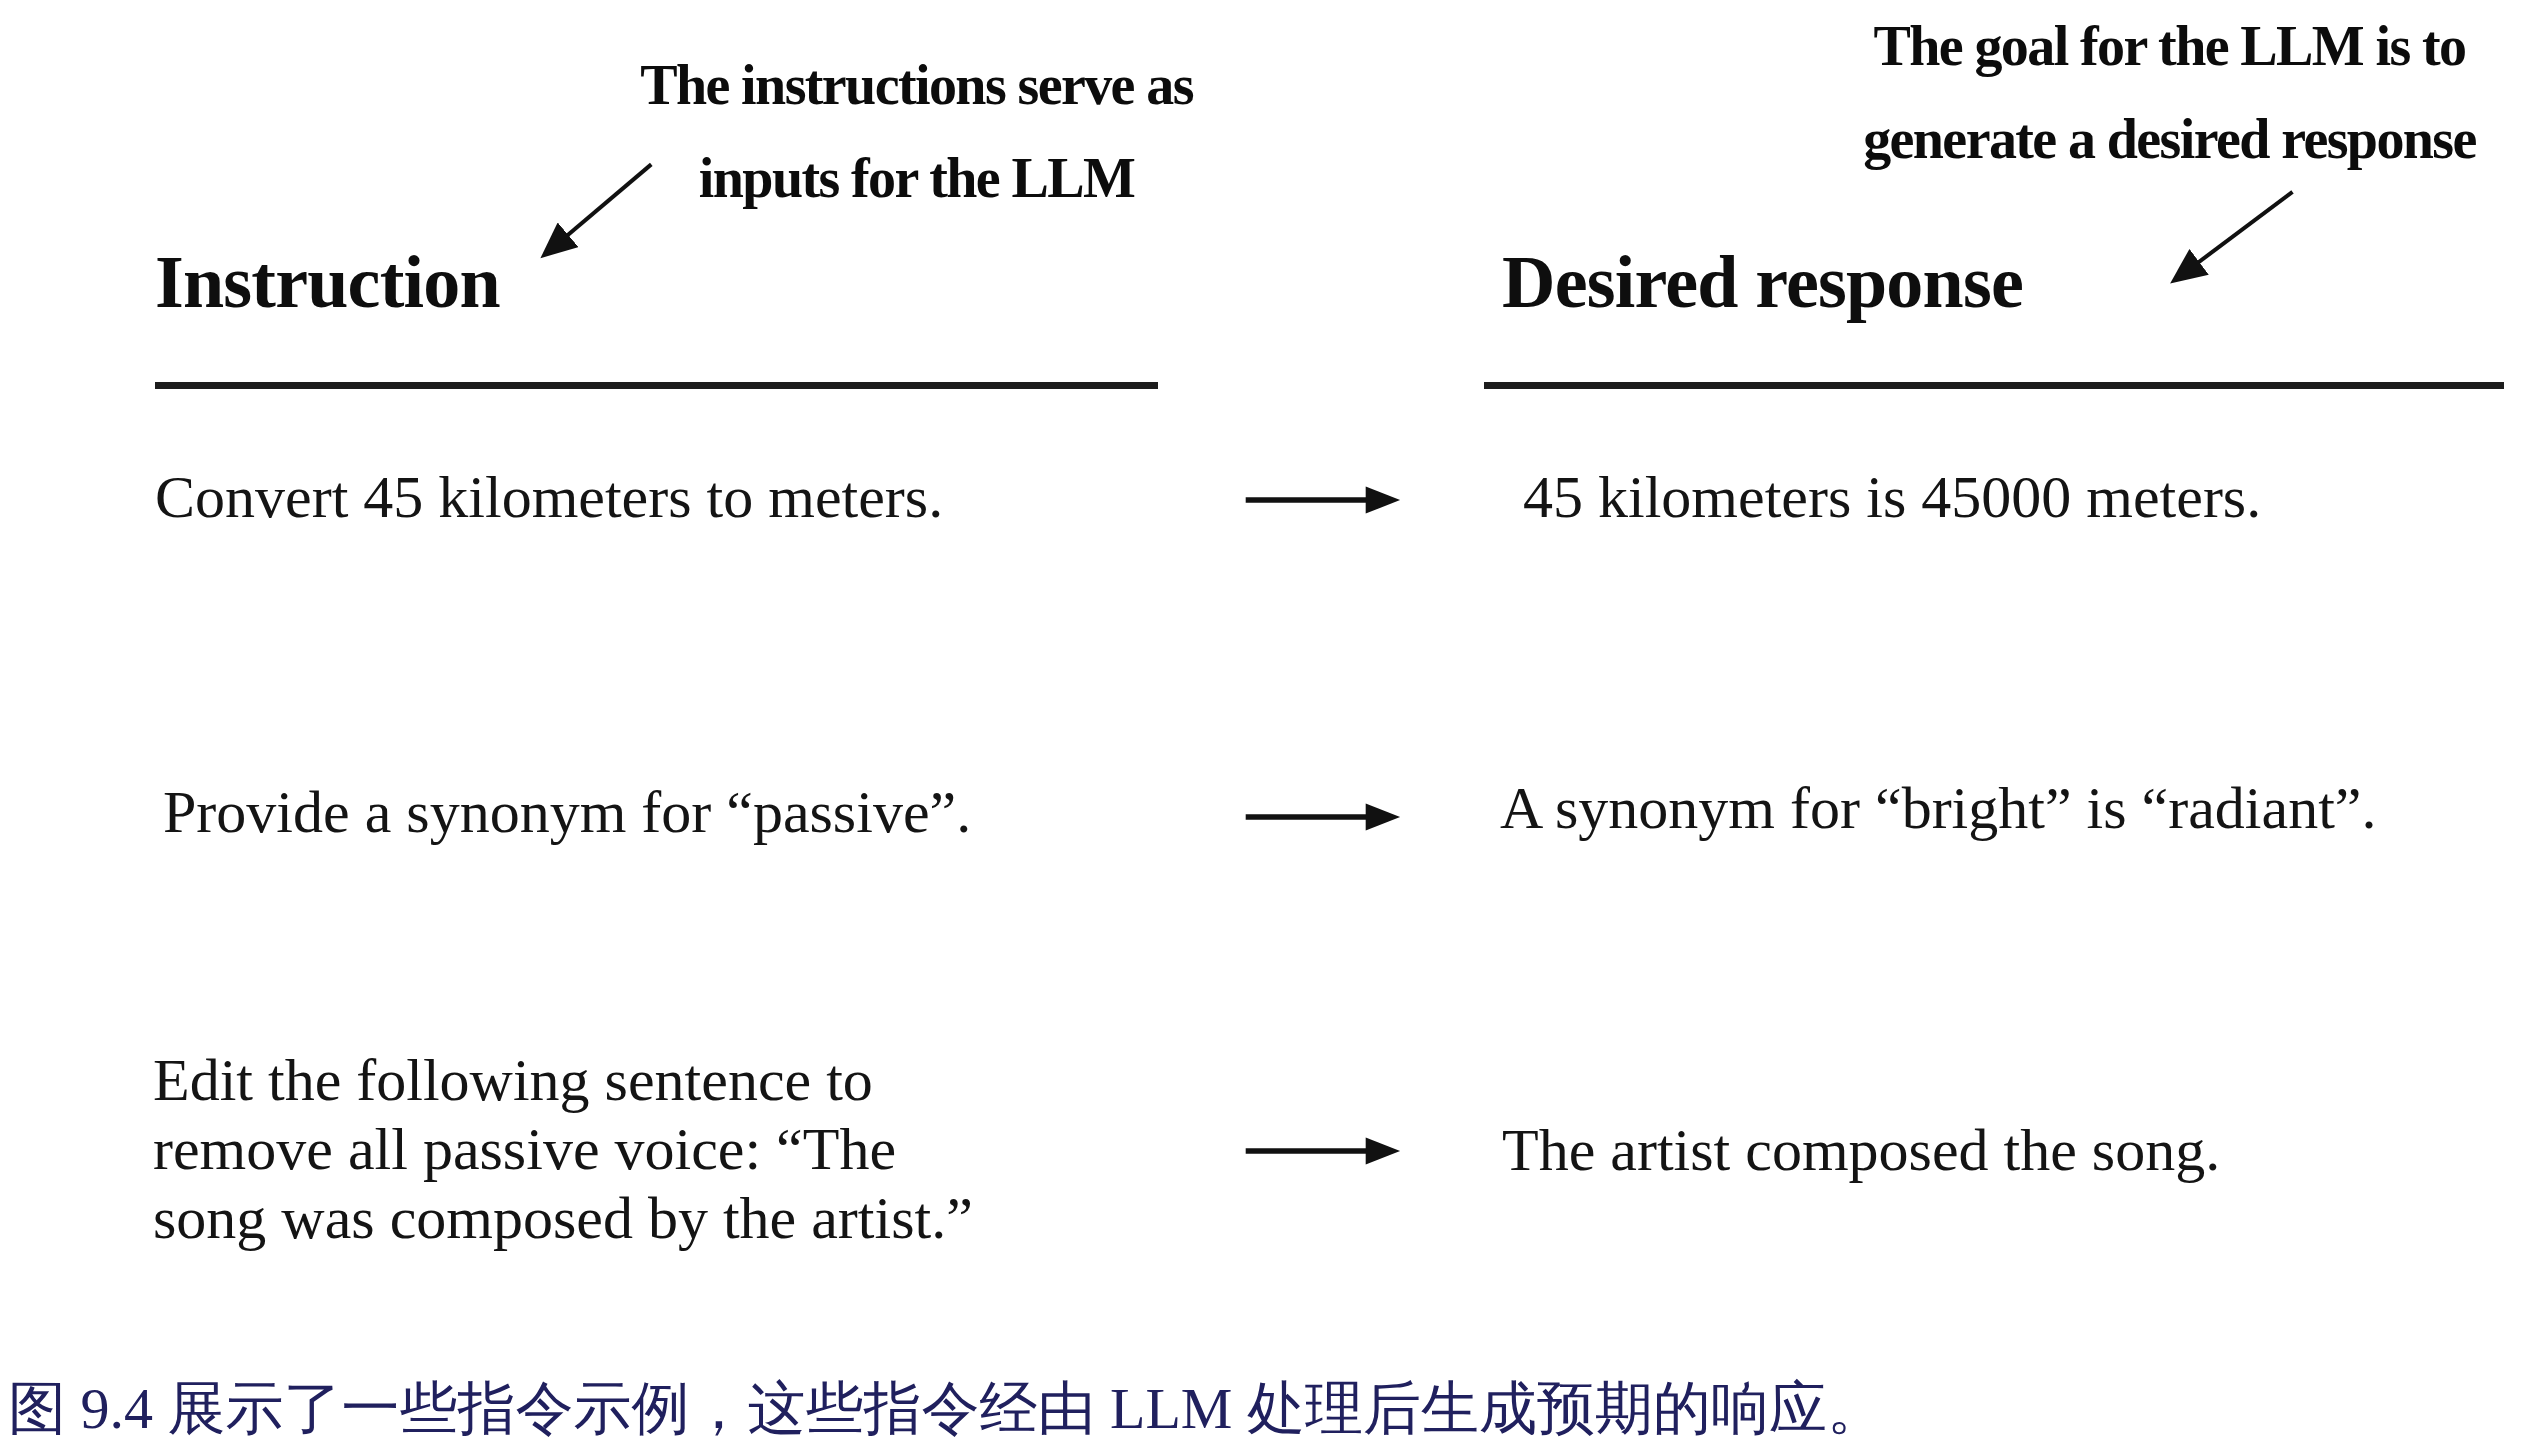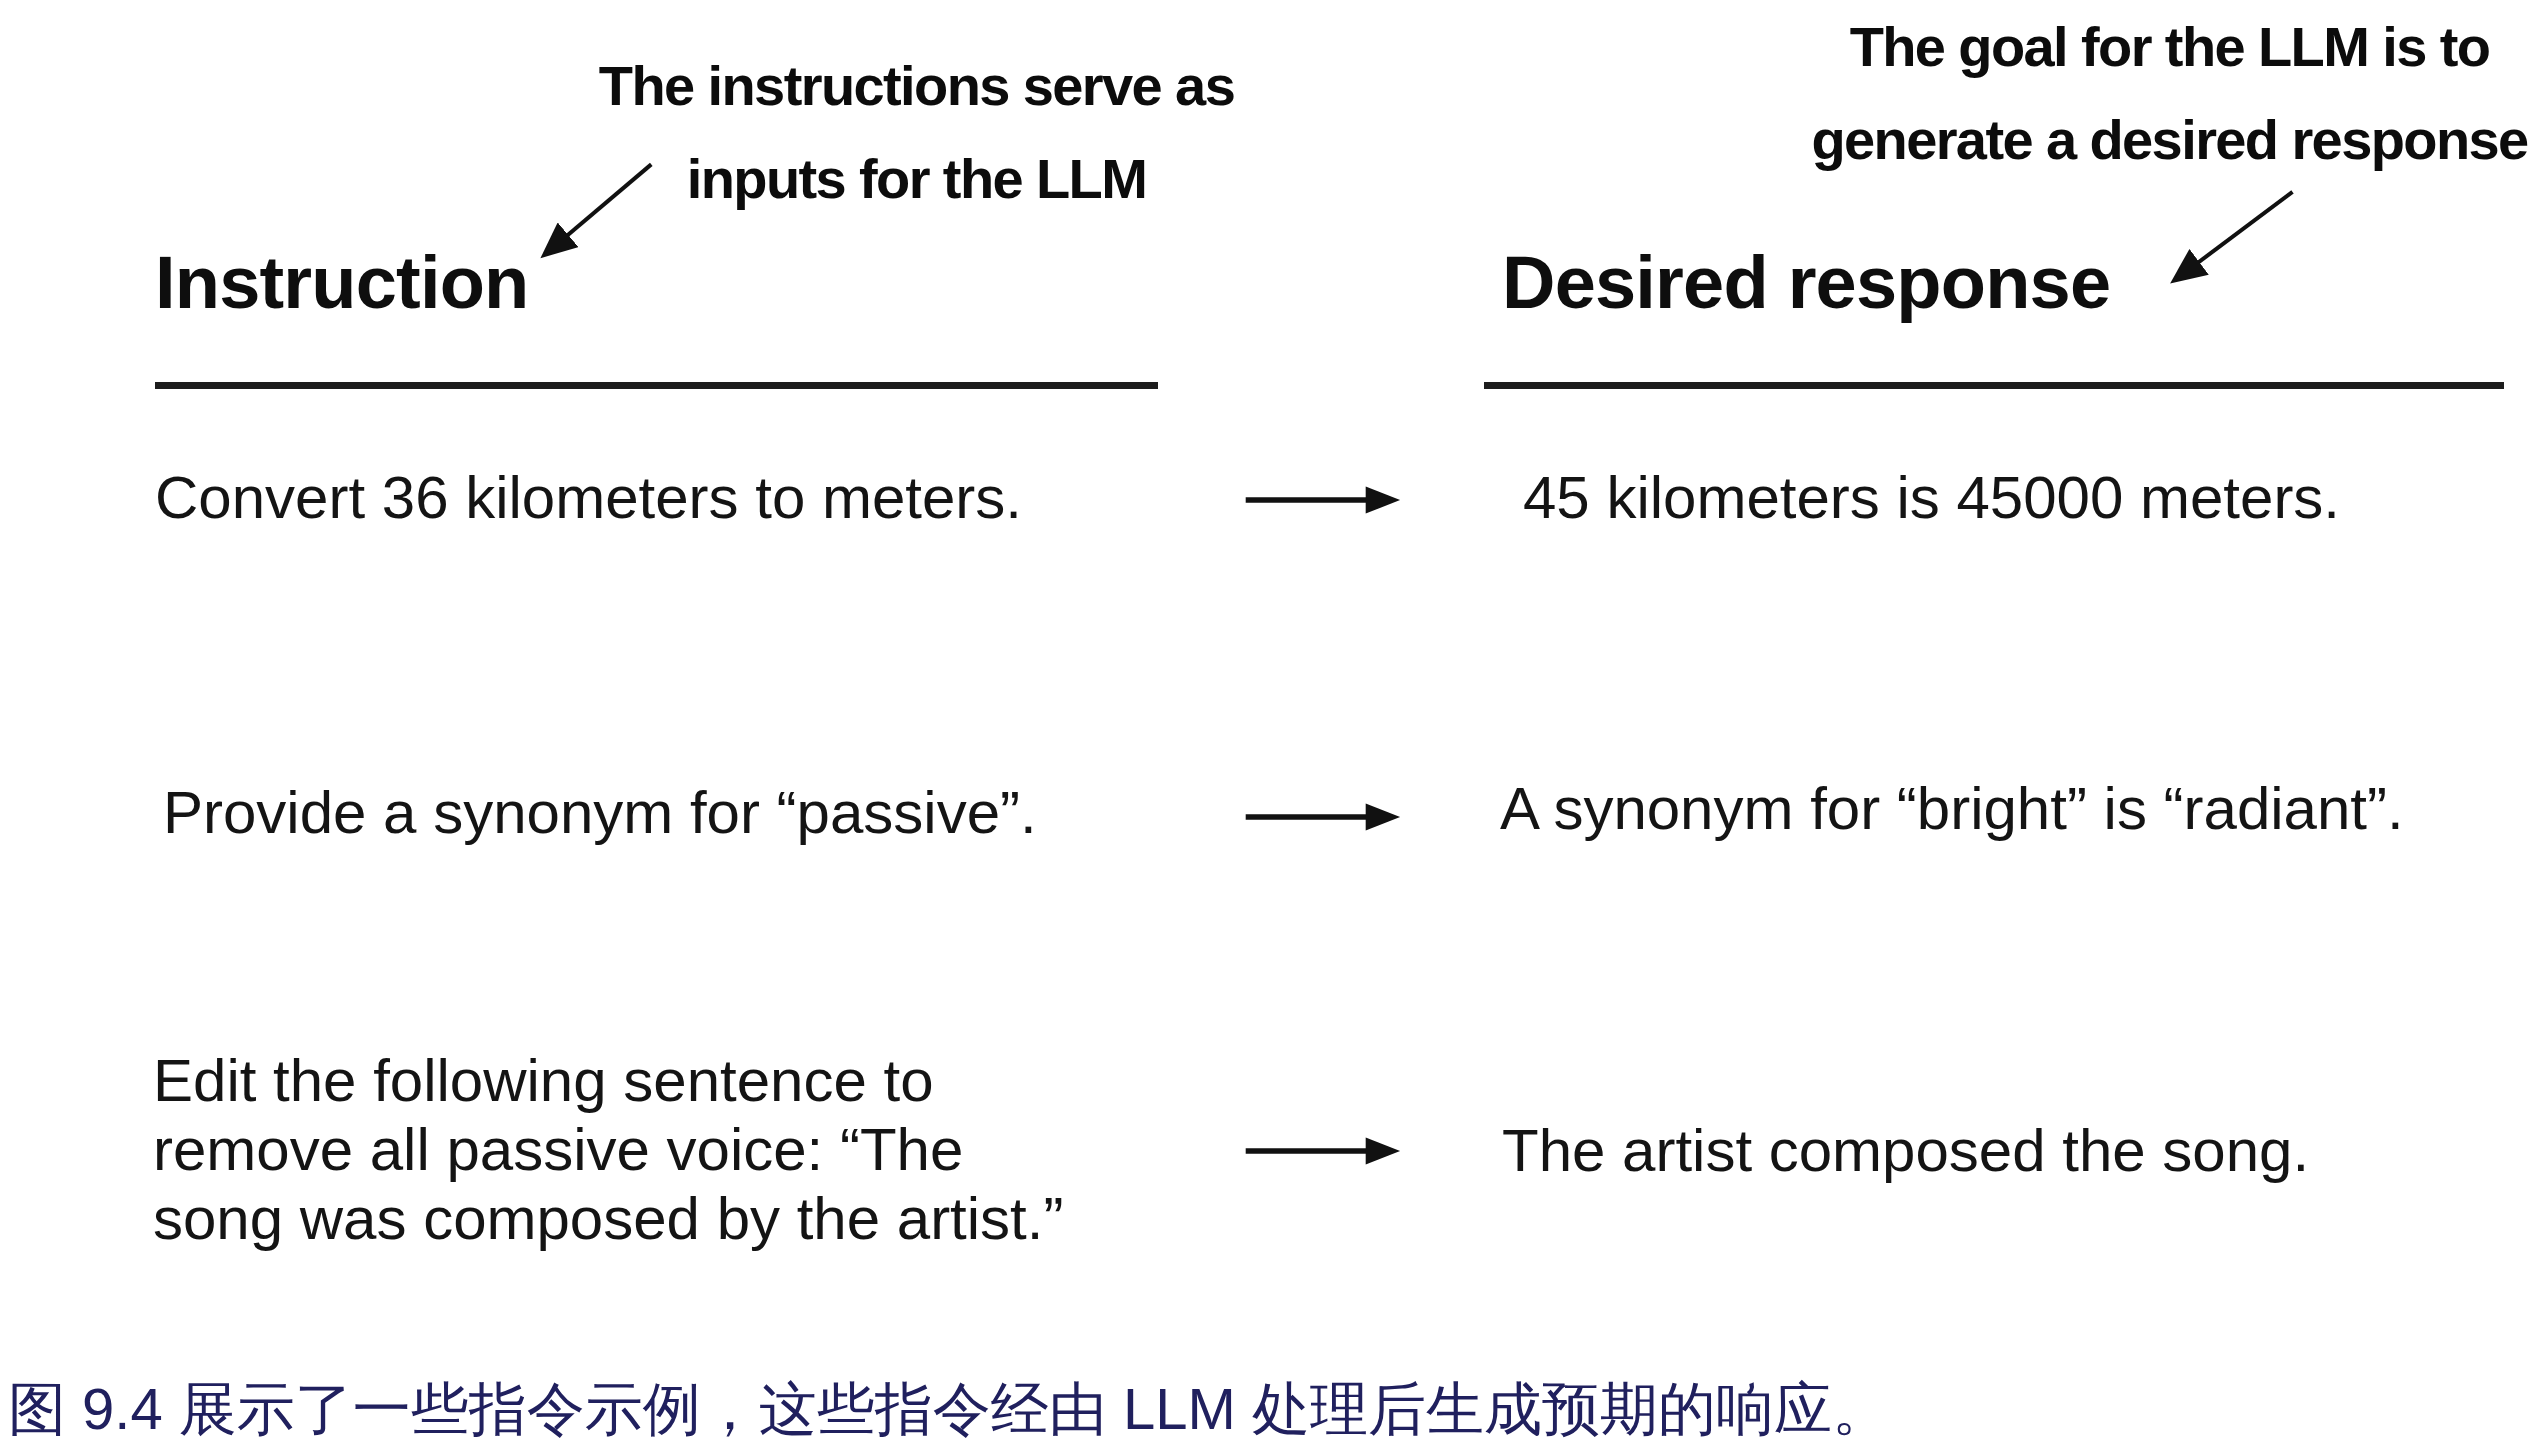--- a/index.html
+++ b/index.html
@@ -5,21 +5,21 @@
   html, body {
     margin: 0;
     padding: 0;
     background: #ffffff;
   }
   .page {
     position: relative;
     width: 2538px;
     height: 1455px;
     background: #ffffff;
-    font-family: Liberation Sans, sans-serif;
+    font-family: Liberation Serif, serif;
     color: #161616;
     overflow: hidden;
   }
   .annotation {
     position: absolute;
     font-weight: bold;
     font-size: 56px;
     line-height: 93px;
     letter-spacing: -1.6px;
     text-align: center;
@@ -105,21 +105,21 @@
     <line x1="172" y1="12" x2="28" y2="120" stroke="#111111" stroke-width="5" marker-end="url(#ahead)"></line>
   </svg>
 
   <div class="col-header header-right">Desired response</div>
 
   <div class="col-header header-left">Instruction</div>
 
   <div class="rule rule-left"></div>
   <div class="rule rule-right"></div>
 
-  <div class="cell r1-instr">Convert 36 kilometers to meters.</div>
+  <div class="cell r1-instr">Convert 45 kilometers to meters.</div>
   <svg class="arrow-svg row-arrow-1" width="161" height="32" viewBox="0 0 200 40">
     <line x1="4" y1="20" x2="156" y2="20" stroke="#111111" stroke-width="7"></line>
     <polygon points="154,3 154,37 197,20" fill="#111111"></polygon>
   </svg>
   <div class="cell r1-resp">45 kilometers is 45000 meters.</div>
 
   <div class="cell r2-instr">Provide a synonym for “passive”.</div>
   <svg class="arrow-svg row-arrow-2" width="161" height="32" viewBox="0 0 200 40">
     <line x1="4" y1="20" x2="156" y2="20" stroke="#111111" stroke-width="7"></line>
     <polygon points="154,3 154,37 197,20" fill="#111111"></polygon>

